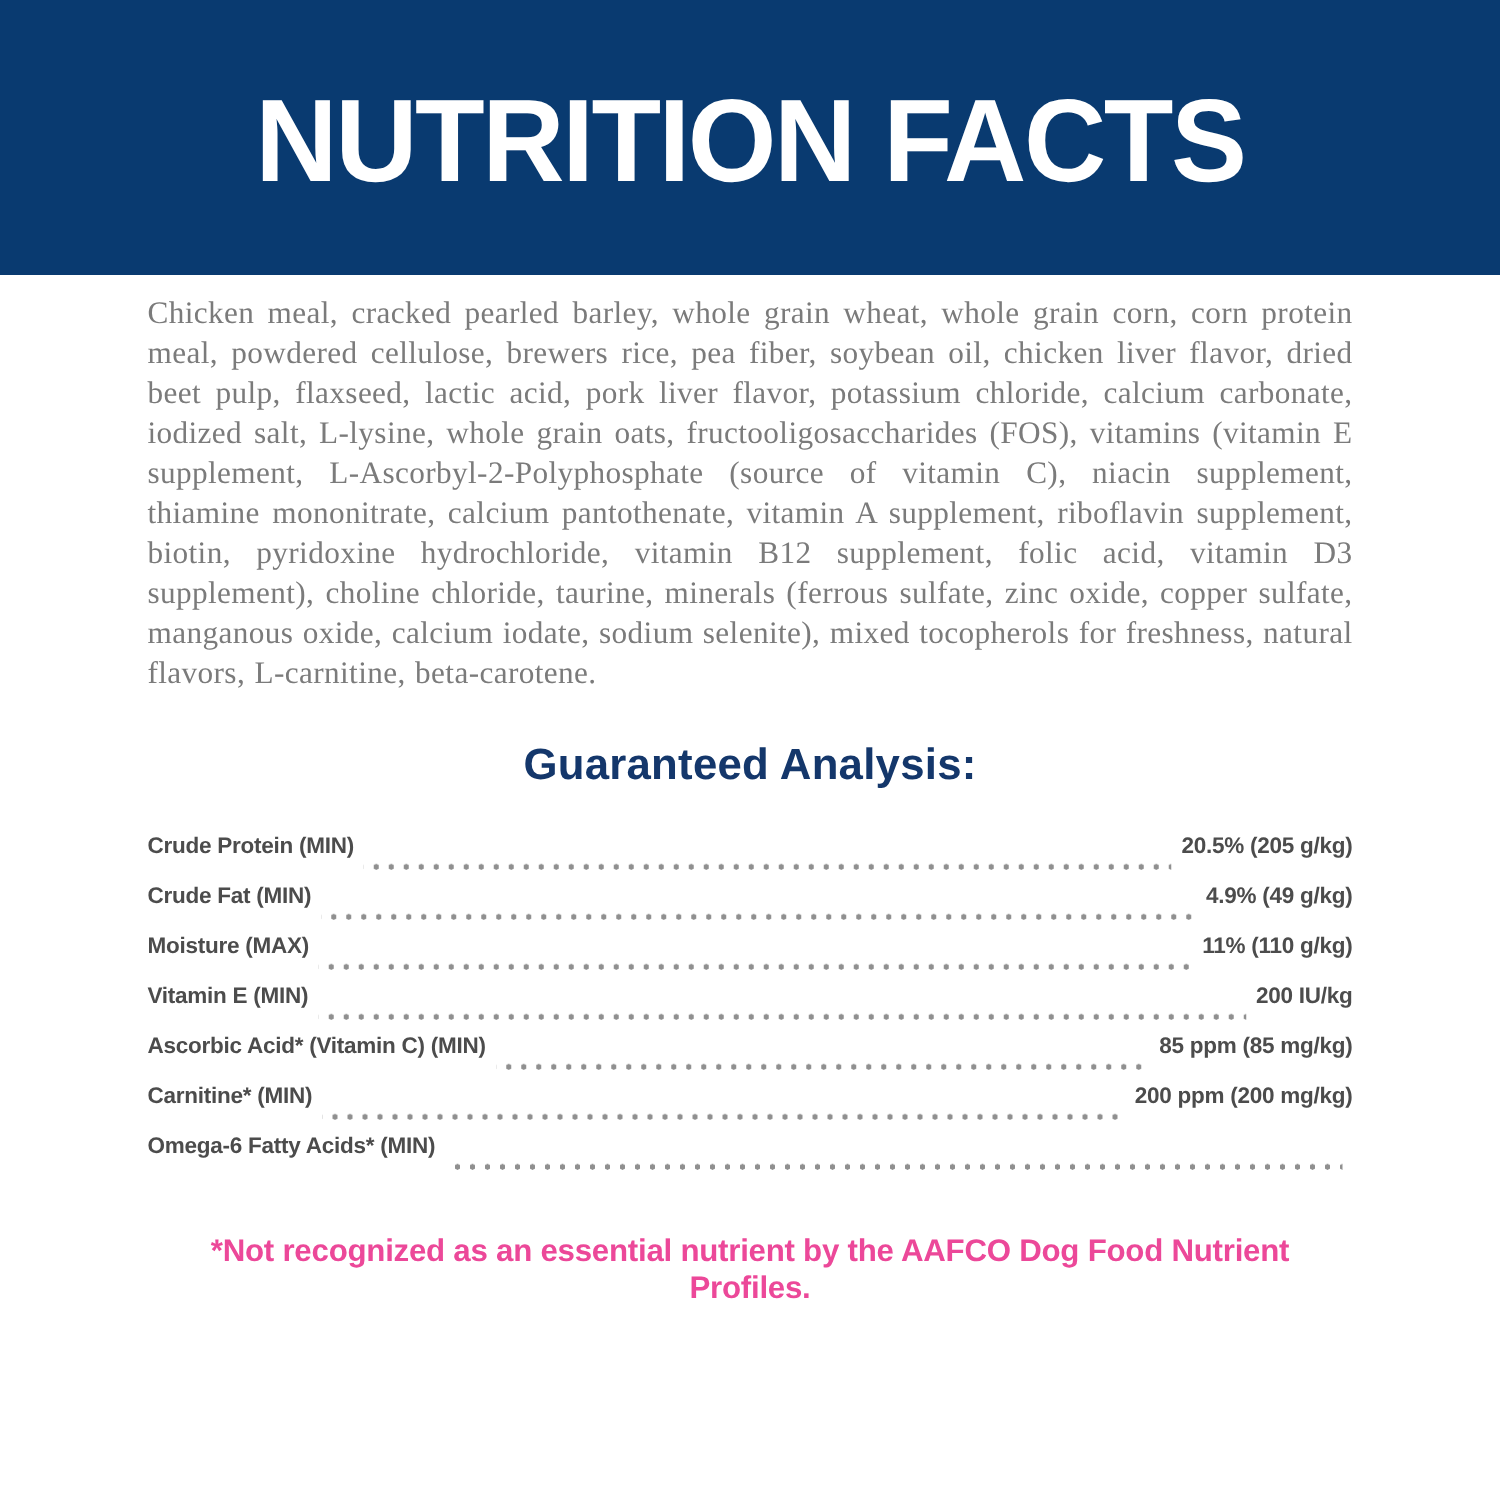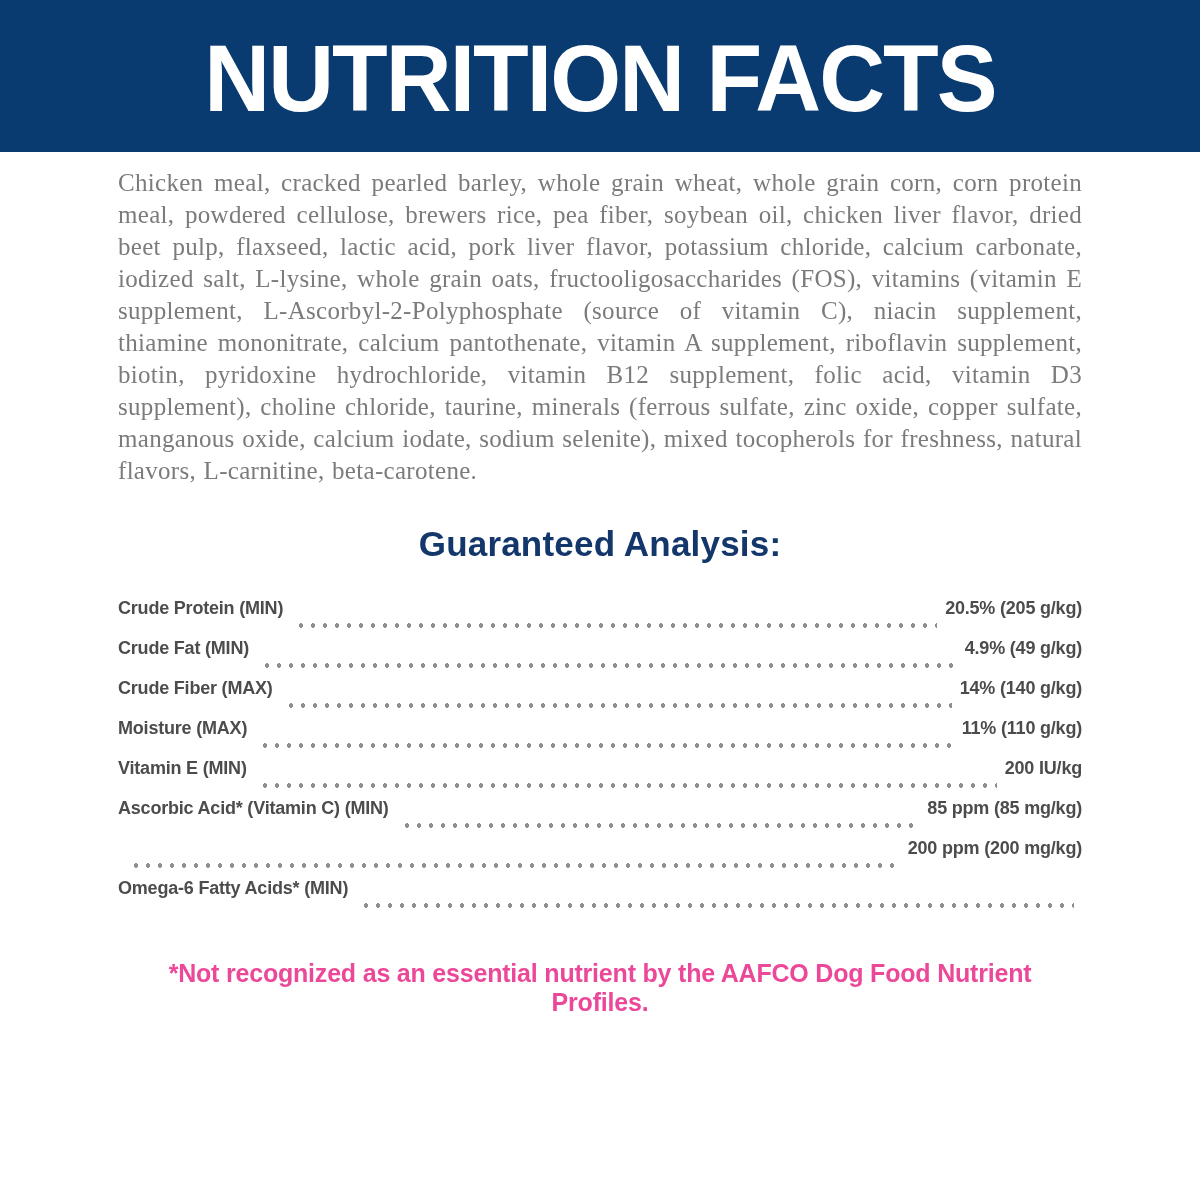--- a/index.html
+++ b/index.html
@@ -10,21 +10,21 @@
   }
   .page {
     width: 1200px;
     height: 1200px;
     background: #ffffff;
     overflow: hidden;
     position: relative;
   }
   .header-banner {
     width: 100%;
-    height: 152px;
+    height: 220px;
     background: #093a70;
     display: flex;
     align-items: center;
     justify-content: center;
   }
   .header-title {
     color: #ffffff;
     font-size: 94px;
     font-weight: bold;
     letter-spacing: -2px;
@@ -124,45 +124,41 @@
         <span class="dot-leader"></span>
         <span class="analysis-value">20.5% (205 g/kg)</span>
       </div>
 
       <div class="analysis-row">
         <span class="analysis-label">Crude Fat (MIN)</span>
         <span class="dot-leader"></span>
         <span class="analysis-value">4.9% (49 g/kg)</span>
       </div>
 
-      <div class="analysis-row">
-        <span class="analysis-label">Crude Fiber (MAX)</span>
-        <span class="dot-leader"></span>
-        <span class="analysis-value">14% (140 g/kg)</span>
-      </div>
 
       <div class="analysis-row">
         <span class="analysis-label">Moisture (MAX)</span>
         <span class="dot-leader"></span>
         <span class="analysis-value">11% (110 g/kg)</span>
       </div>
 
       <div class="analysis-row">
         <span class="analysis-label">Vitamin E (MIN)</span>
         <span class="dot-leader"></span>
         <span class="analysis-value">200 IU/kg</span>
       </div>
 
       <div class="analysis-row">
         <span class="analysis-label">Ascorbic Acid* (Vitamin C) (MIN)</span>
         <span class="dot-leader"></span>
         <span class="analysis-value">85 ppm (85 mg/kg)</span>
       </div>
 
       <div class="analysis-row">
+        <span class="analysis-label">Carnitine* (MIN)</span>
         <span class="dot-leader"></span>
         <span class="analysis-value">200 ppm (200 mg/kg)</span>
       </div>
 
       <div class="analysis-row">
         <span class="analysis-label">Omega-6 Fatty Acids* (MIN)</span>
         <span class="dot-leader"></span>
       </div>
 
     </div>

